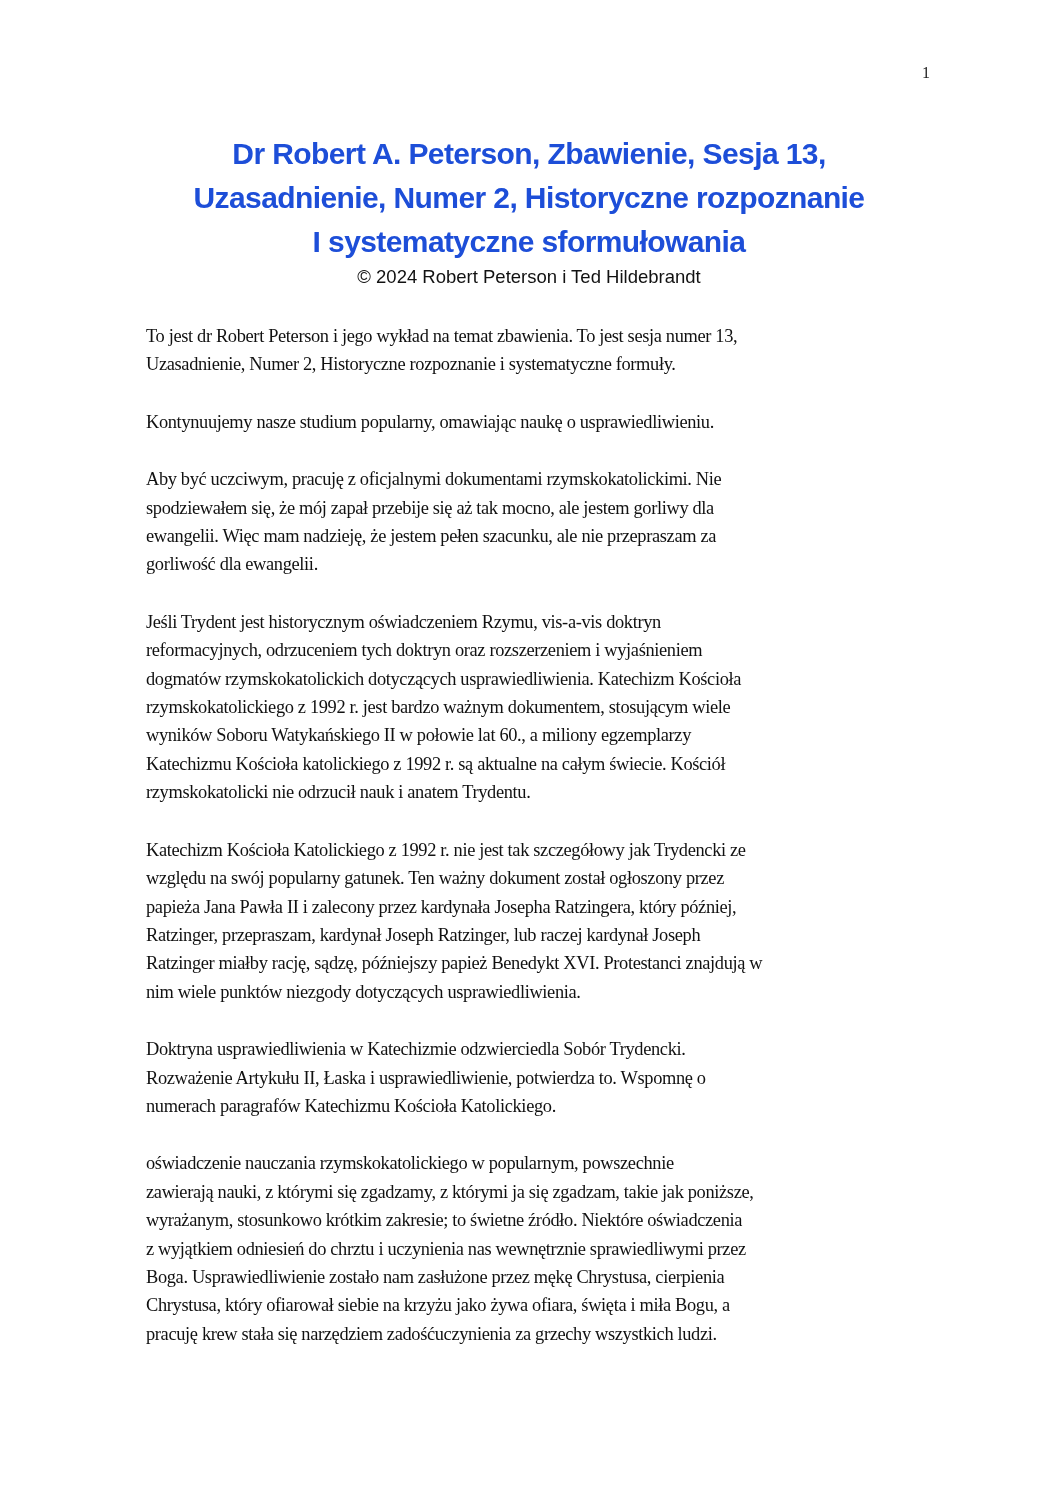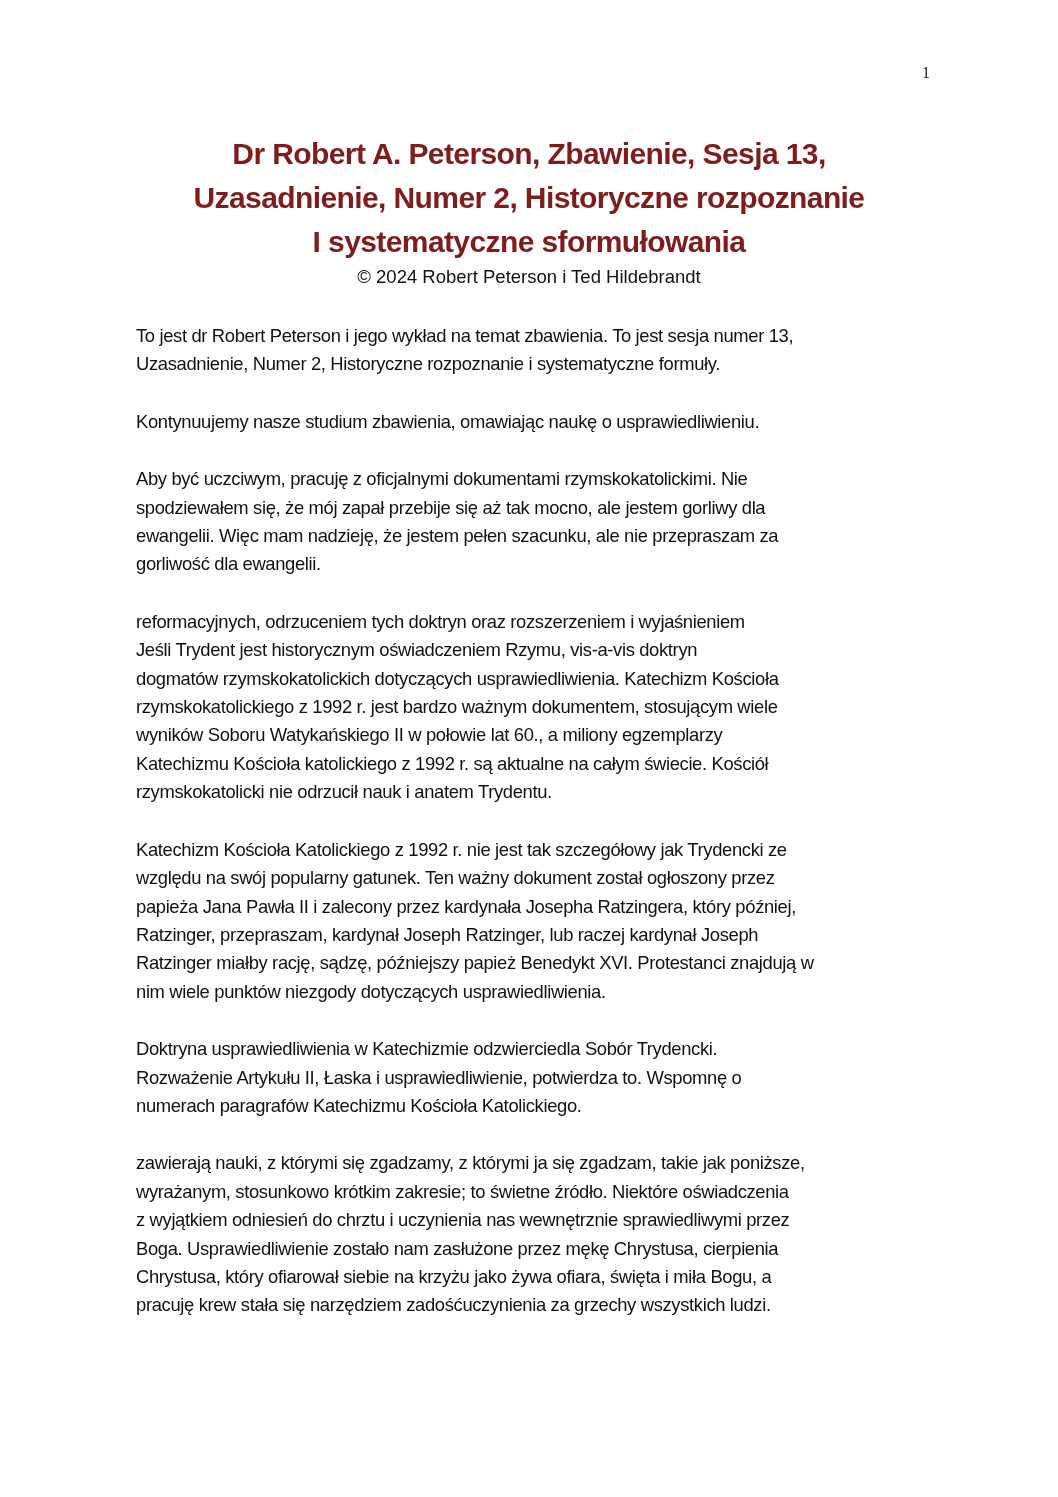--- a/index.html
+++ b/index.html
@@ -28,36 +28,36 @@
       left: 0;
       width: 1058px;
       text-align: center;
     }
     .title-line {
       font-family: "Liberation Sans", "DejaVu Sans", sans-serif;
       font-weight: bold;
       font-size: 30px;
       line-height: 44px;
       letter-spacing: -0.6px;
-      color: #7f1d1d;
+      color: #1d4ed8;
       text-align: center;
     }
     .copyright {
       font-family: "Liberation Sans", "DejaVu Sans", sans-serif;
       font-size: 18.5px;
       line-height: 26px;
       margin-top: 0px;
       color: #111;
     }
     .body {
       position: absolute;
       top: 322px;
-      left: 136px;
+      left: 146px;
       width: 820px;
-      font-family: Liberation Sans, sans-serif;
+      font-family: Liberation Serif, serif;
       font-size: 18.4px;
       line-height: 28.4px;
       letter-spacing: -0.35px;
       color: #111;
     }
     .para {
       margin: 0 0 29px 0;
     }
     .line {
       display: block;
@@ -75,51 +75,52 @@
   <div class="title-line">I systematyczne sformułowania</div>
   <div class="copyright">© 2024 Robert Peterson i Ted Hildebrandt</div>
 </div>
 
 <div class="body">
   <div class="para">
     <span class="line">To jest dr Robert Peterson i jego wykład na temat zbawienia. To jest sesja numer 13,</span>
     <span class="line">Uzasadnienie, Numer 2, Historyczne rozpoznanie i systematyczne formuły.</span>
   </div>
   <div class="para">
-    <span class="line">Kontynuujemy nasze studium zbawienia, omawiając naukę o usprawiedliwieniu.</span>
+    <span class="line">Kontynuujemy nasze studium popularny, omawiając naukę o usprawiedliwieniu.</span>
   </div>
   <div class="para">
     <span class="line">Aby być uczciwym, pracuję z oficjalnymi dokumentami rzymskokatolickimi. Nie</span>
     <span class="line">spodziewałem się, że mój zapał przebije się aż tak mocno, ale jestem gorliwy dla</span>
     <span class="line">ewangelii. Więc mam nadzieję, że jestem pełen szacunku, ale nie przepraszam za</span>
     <span class="line">gorliwość dla ewangelii.</span>
   </div>
   <div class="para">
+    <span class="line">Jeśli Trydent jest historycznym oświadczeniem Rzymu, vis-a-vis doktryn</span>
     <span class="line">reformacyjnych, odrzuceniem tych doktryn oraz rozszerzeniem i wyjaśnieniem</span>
-    <span class="line">Jeśli Trydent jest historycznym oświadczeniem Rzymu, vis-a-vis doktryn</span>
     <span class="line">dogmatów rzymskokatolickich dotyczących usprawiedliwienia. Katechizm Kościoła</span>
     <span class="line">rzymskokatolickiego z 1992 r. jest bardzo ważnym dokumentem, stosującym wiele</span>
     <span class="line">wyników Soboru Watykańskiego II w połowie lat 60., a miliony egzemplarzy</span>
     <span class="line">Katechizmu Kościoła katolickiego z 1992 r. są aktualne na całym świecie. Kościół</span>
     <span class="line">rzymskokatolicki nie odrzucił nauk i anatem Trydentu.</span>
   </div>
   <div class="para">
     <span class="line">Katechizm Kościoła Katolickiego z 1992 r. nie jest tak szczegółowy jak Trydencki ze</span>
     <span class="line">względu na swój popularny gatunek. Ten ważny dokument został ogłoszony przez</span>
     <span class="line">papieża Jana Pawła II i zalecony przez kardynała Josepha Ratzingera, który później,</span>
     <span class="line">Ratzinger, przepraszam, kardynał Joseph Ratzinger, lub raczej kardynał Joseph</span>
     <span class="line">Ratzinger miałby rację, sądzę, późniejszy papież Benedykt XVI. Protestanci znajdują w</span>
     <span class="line">nim wiele punktów niezgody dotyczących usprawiedliwienia.</span>
   </div>
   <div class="para">
     <span class="line">Doktryna usprawiedliwienia w Katechizmie odzwierciedla Sobór Trydencki.</span>
     <span class="line">Rozważenie Artykułu II, Łaska i usprawiedliwienie, potwierdza to. Wspomnę o</span>
     <span class="line">numerach paragrafów Katechizmu Kościoła Katolickiego.</span>
   </div>
   <div class="para">
+    <span class="line">oświadczenie nauczania rzymskokatolickiego w popularnym, powszechnie</span>
     <span class="line">zawierają nauki, z którymi się zgadzamy, z którymi ja się zgadzam, takie jak poniższe,</span>
     <span class="line">wyrażanym, stosunkowo krótkim zakresie; to świetne źródło. Niektóre oświadczenia</span>
     <span class="line">z wyjątkiem odniesień do chrztu i uczynienia nas wewnętrznie sprawiedliwymi przez</span>
     <span class="line">Boga. Usprawiedliwienie zostało nam zasłużone przez mękę Chrystusa, cierpienia</span>
     <span class="line">Chrystusa, który ofiarował siebie na krzyżu jako żywa ofiara, święta i miła Bogu, a</span>
     <span class="line">pracuję krew stała się narzędziem zadośćuczynienia za grzechy wszystkich ludzi.</span>
   </div>
 </div>
 
 </body></html>

